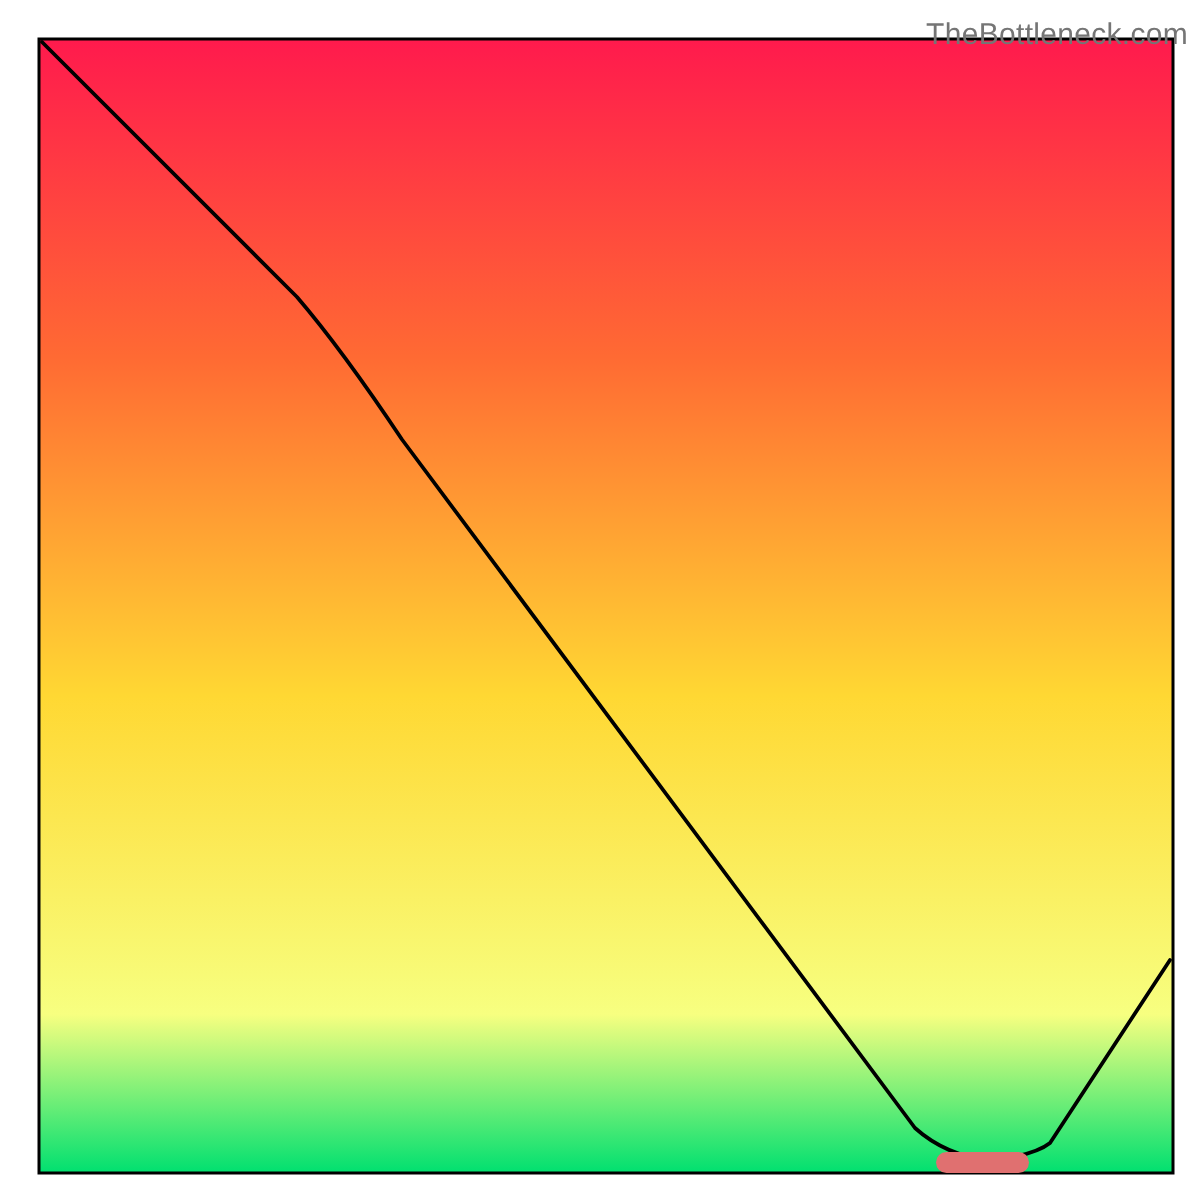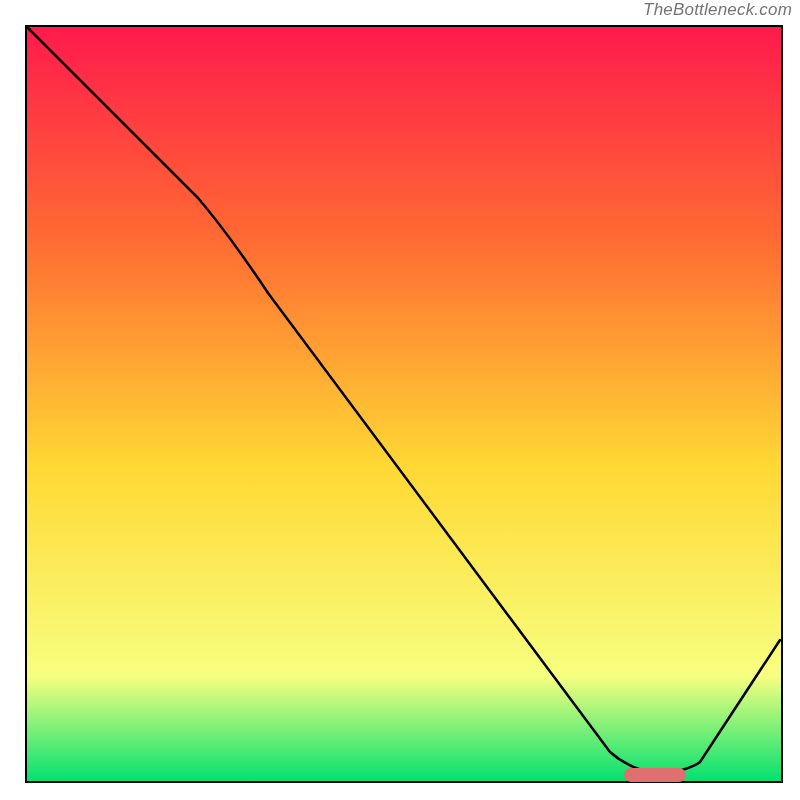--- a/index.html
+++ b/index.html
@@ -1,26 +1,25 @@
 <!DOCTYPE html>
 <html><head>
 <meta charset="utf-8">
 <style>
   * { margin: 0; padding: 0; box-sizing: border-box; }
   html, body { width: 800px; height: 800px; overflow: hidden; background: #fff; }
   .wrap { position: relative; width: 800px; height: 800px; }
   .attribution {
     position: absolute;
-    top: 0;
+    top: 12px;
     right: 8px;
     font-family: Arial, Helvetica, sans-serif;
-    font-size: 17px;
+    font-size: 20px;
     color: #757575;
     letter-spacing: 0.2px;
-    font-style: italic;
   }
   svg.plot { position: absolute; top: 0; left: 0; }
   .frame { fill: none; stroke: #000; stroke-width: 2; }
   .curve { fill: none; stroke: #000; stroke-width: 2.5; stroke-linejoin: round; stroke-linecap: round; }
   .min-marker { fill: #e07070; stroke: none; }
 </style>
 </head>
 <body>
 <div class="wrap">
 

